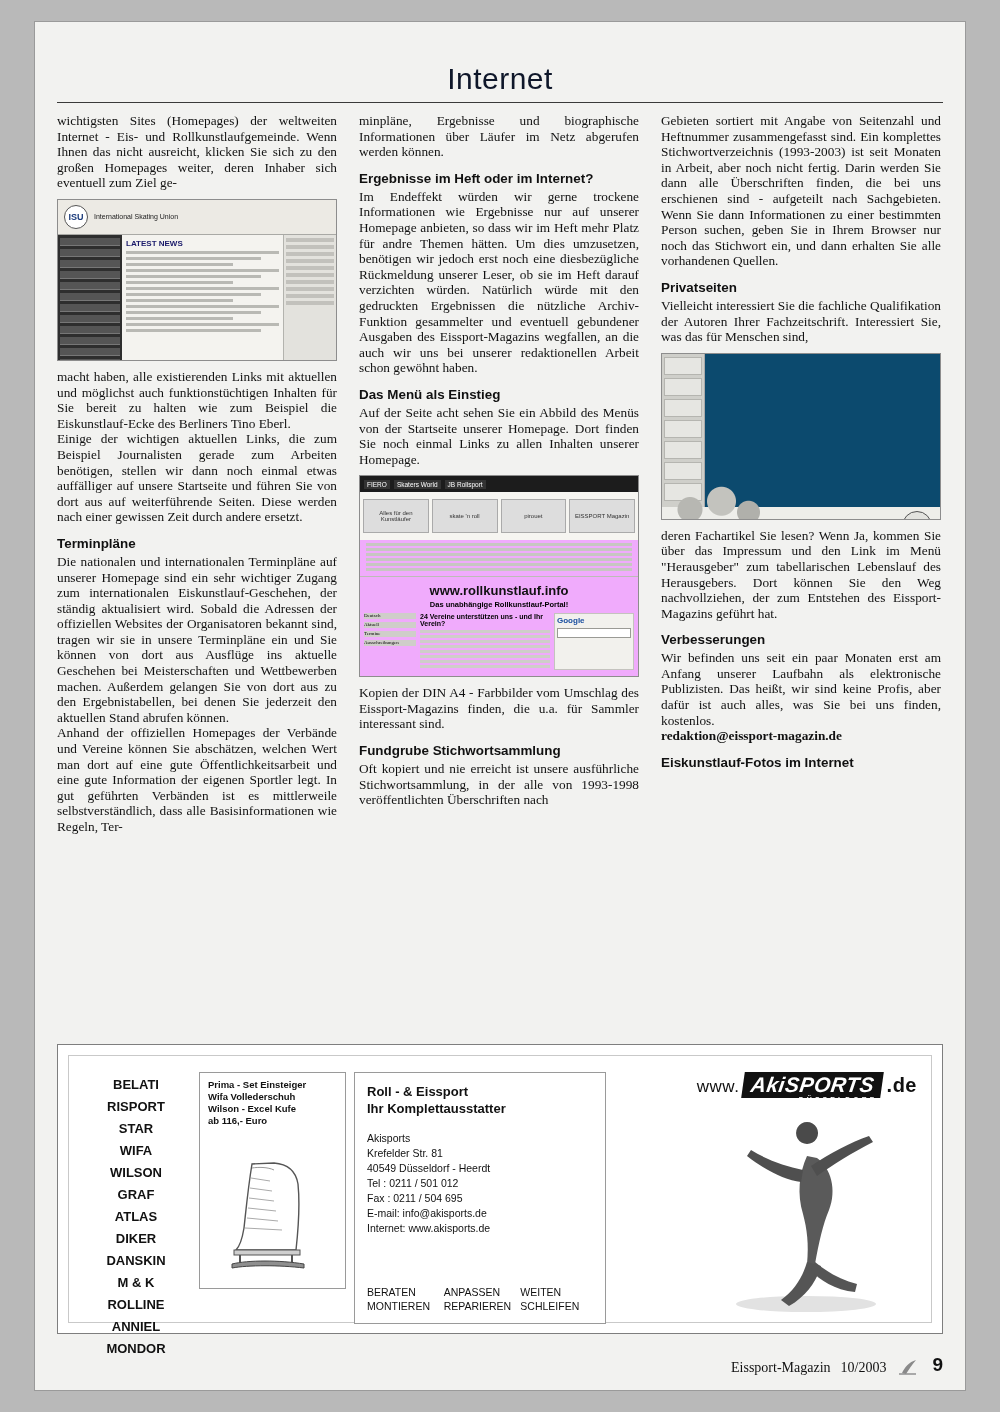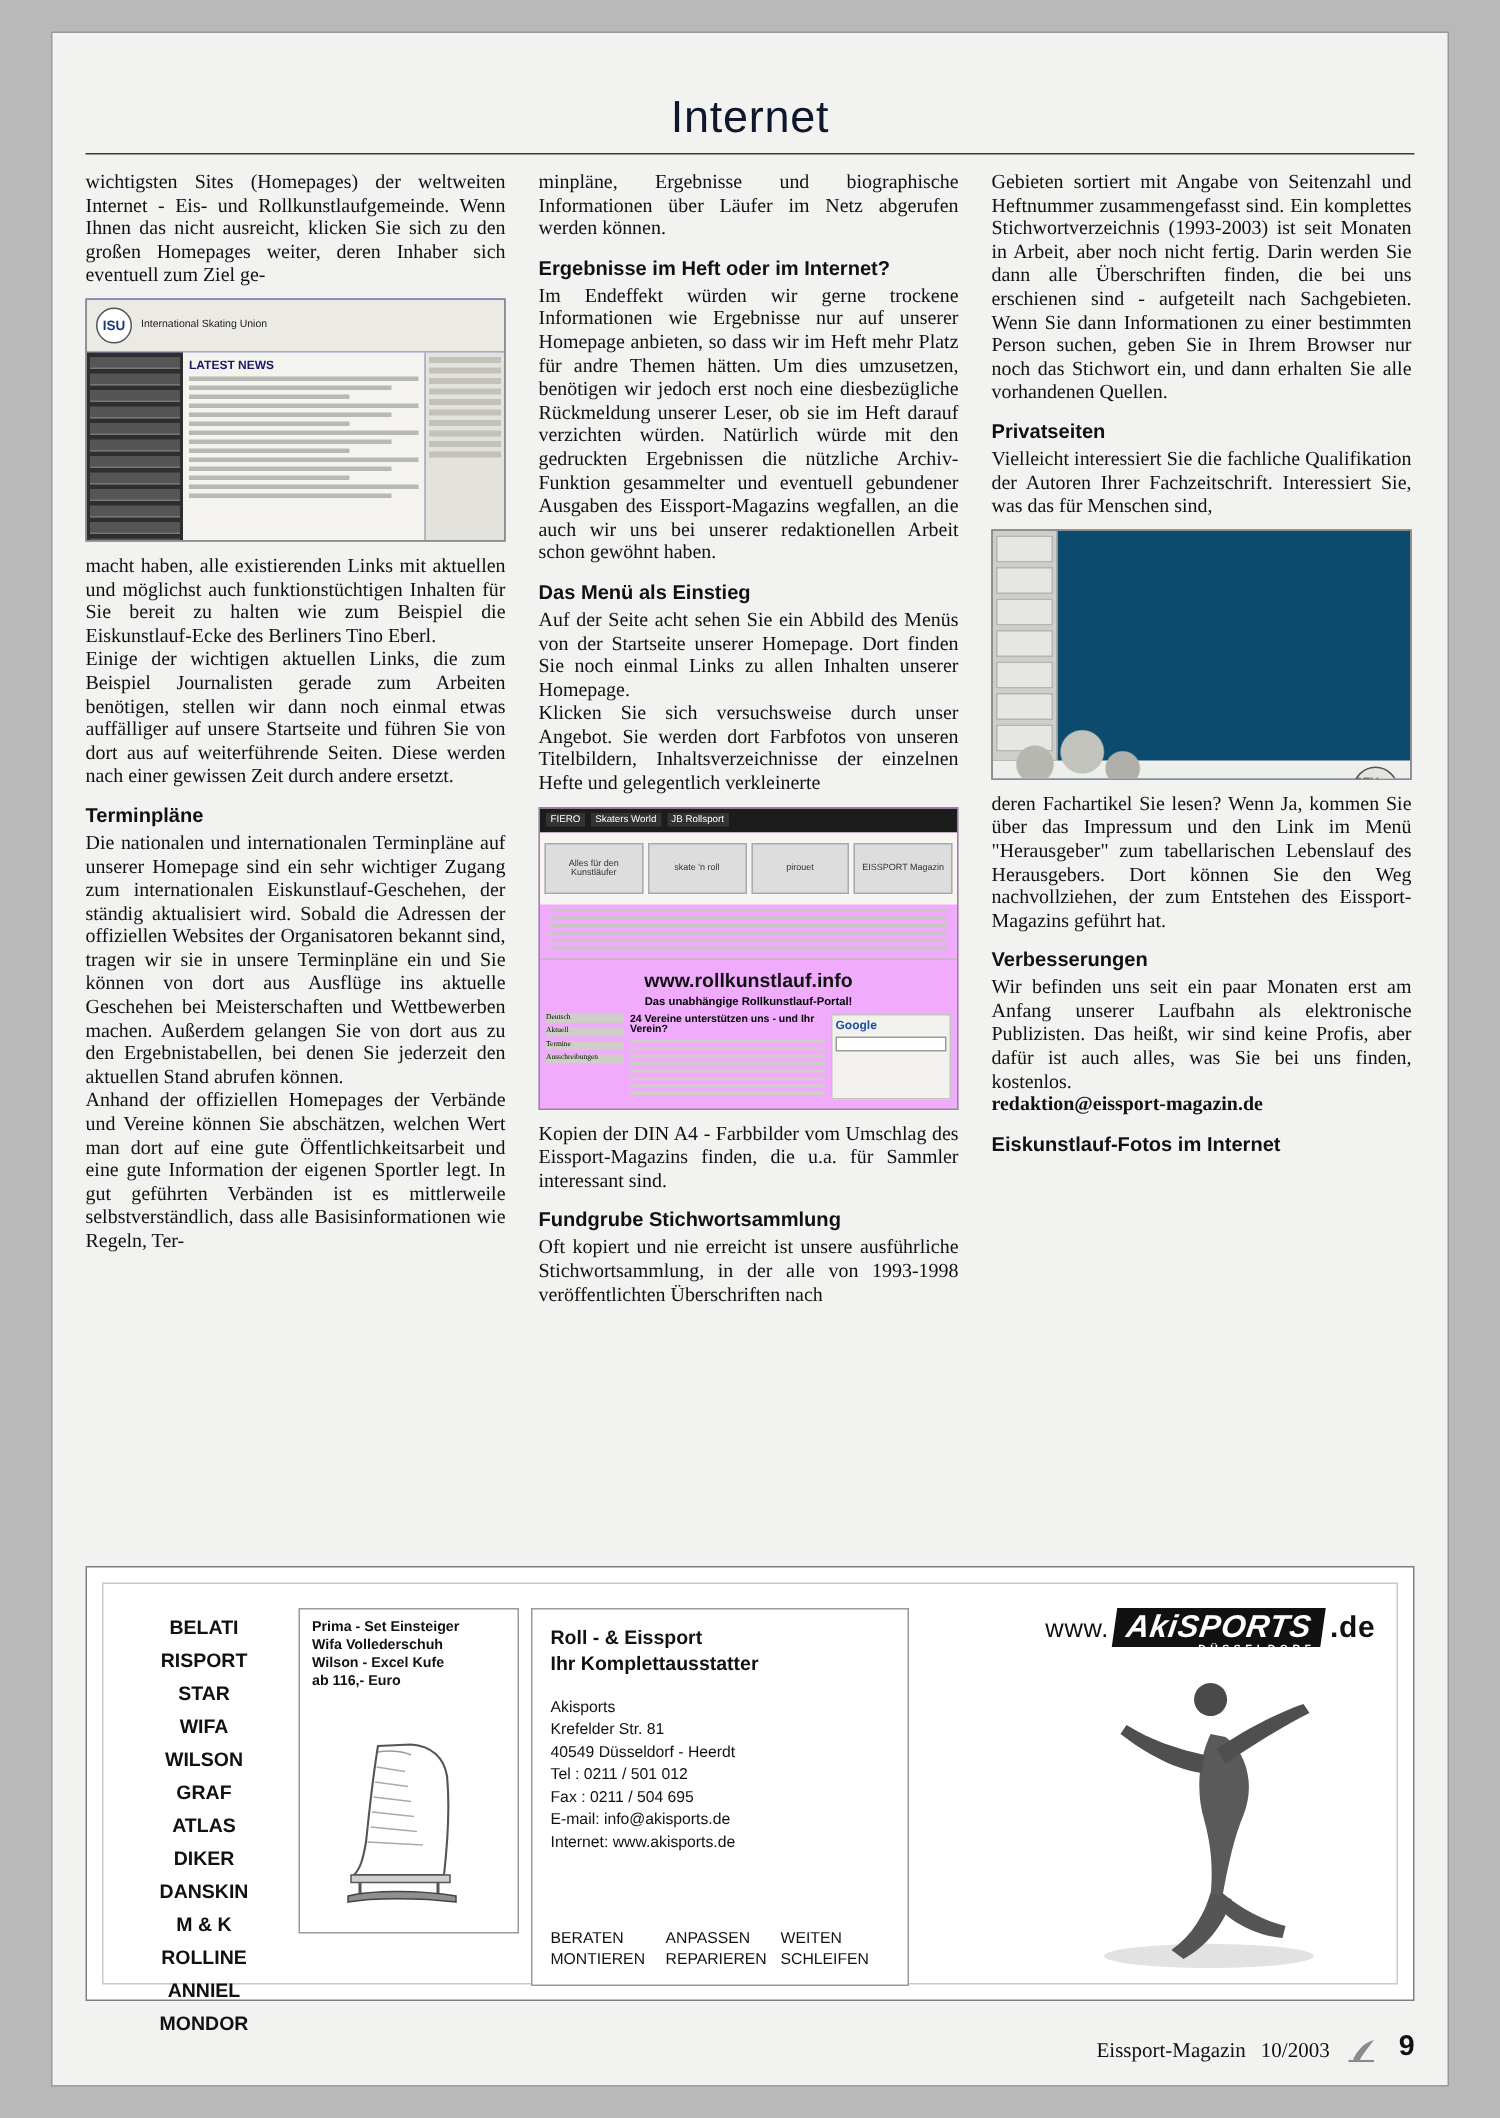--- a/index.html
+++ b/index.html
@@ -300,21 +300,20 @@
       </div>
 
       <div class="col">
         <p class="body">minpläne, Ergebnisse und biographische Informationen über Läufer im Netz abgerufen werden können.</p>
 
         <h3 class="sub">Ergebnisse im Heft oder im Internet?</h3>
         <p class="body">Im Endeffekt würden wir gerne trockene Informationen wie Ergebnisse nur auf unserer Homepage anbieten, so dass wir im Heft mehr Platz für andre Themen hätten. Um dies umzusetzen, benötigen wir jedoch erst noch eine diesbezügliche Rückmeldung unserer Leser, ob sie im Heft darauf verzichten würden. Natürlich würde mit den gedruckten Ergebnissen die nützliche Archiv-Funktion gesammelter und eventuell gebundener Ausgaben des Eissport-Magazins wegfallen, an die auch wir uns bei unserer redaktionellen Arbeit schon gewöhnt haben.</p>
 
         <h3 class="sub">Das Menü als Einstieg</h3>
         <p class="body">Auf der Seite acht sehen Sie ein Abbild des Menüs von der Startseite unserer Homepage. Dort finden Sie noch einmal Links zu allen Inhalten unserer Homepage.</p>
-        <p class="body">Klicken Sie sich versuchsweise durch unser Angebot. Sie werden dort Farbfotos von unseren Titelbildern, Inhaltsverzeichnisse der einzelnen Hefte und gelegentlich verkleinerte</p>
 
         <div class="fig roll">
           <div class="banner">
             <span>FIERO</span>
             <span>Skaters World</span>
             <span>JB Rollsport</span>
           </div>
           <div class="ads">
             <div>Alles für den Kunstläufer</div>
             <div>skate 'n roll</div>

